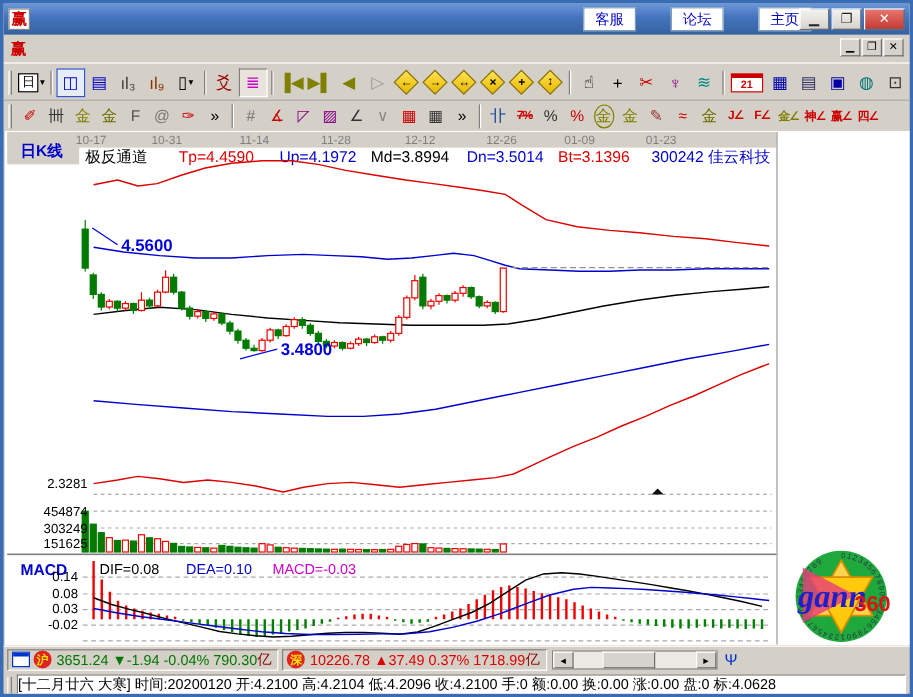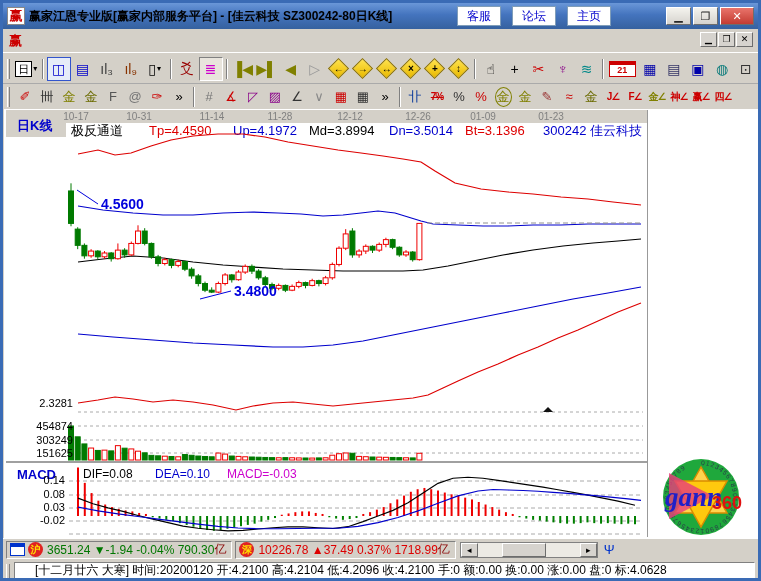--- a/index.html
+++ b/index.html
@@ -2,21 +2,21 @@
 <html><head>
 <meta charset="utf-8">
 <style>
   html,body{margin:0;padding:0;background:#9aa7b8;font-family:"Liberation Sans","DejaVu Sans",sans-serif;}
   *{box-sizing:border-box;}
   .window{position:relative;width:761px;height:581px;background:#D4D0C8;border:3px solid #3A6BB5;outline:1px solid #16366C;overflow:hidden;}
   
   .titlebar{position:absolute;left:0;top:0;right:0;height:26px;background:linear-gradient(180deg,#6A97D8 0%,#4474BE 45%,#35619F 100%);display:flex;align-items:center;padding:0 4px;}
   .app-icon{width:18px;height:18px;background:#fff;border:1px solid #888;color:#CC0000;font-weight:bold;font-size:13px;line-height:16px;text-align:center;margin-right:4px;}
   .title-text{color:#000;font-size:12px;font-weight:bold;white-space:nowrap;}
-  .tb-links{position:absolute;left:454px;top:3px;display:flex;gap:11px;}
+  .tb-links{position:absolute;left:483px;top:3px;display:flex;gap:29px;}
   .tb-link{width:44px;height:20px;background:#fff;border:1px solid #7F9DB9;color:#0000CC;font-size:12px;display:flex;align-items:center;justify-content:center;cursor:pointer;}
   .winctl{position:absolute;right:4px;top:4px;display:flex;gap:2px;}
   .wbtn{width:25px;height:18px;background:linear-gradient(#F4F3EE,#D6D3CE);border:1px solid #fff;border-right-color:#6d6d6d;border-bottom-color:#6d6d6d;font-size:11px;line-height:16px;text-align:center;color:#222;cursor:pointer;}
   .wbtn.close{width:34px;background:linear-gradient(#E9746B,#C33B32);color:#fff;font-weight:bold;}
   
   .menubar{position:absolute;left:0;top:26px;right:0;height:24px;background:#D4D0C8;border-bottom:1px solid #fff;display:flex;align-items:center;padding-left:4px;}
   .menu-ico{color:#CC0000;font-weight:bold;font-size:13px;margin:0 6px 0 2px;}
   .menu-item{font-size:12.5px;color:#000;padding:3px 7px;cursor:pointer;}
   .mdictl{position:absolute;right:5px;top:29px;display:flex;gap:1px;}
   .mbtn{width:17px;height:15px;background:#D6D3CE;border:1px solid #fff;border-right-color:#6d6d6d;border-bottom-color:#6d6d6d;font-size:9px;line-height:13px;text-align:center;cursor:pointer;}
@@ -46,30 +46,29 @@
   .badge{width:15px;height:15px;border-radius:50%;background:#E02222;color:#FFE000;font-size:10px;font-weight:bold;display:flex;align-items:center;justify-content:center;margin-right:4px;}
   .green-t{color:#007700;} .red-t{color:#DD0000;} .unit-t{color:#880000;margin-right:2px;}
   .hscroll{width:138px;height:16px;display:flex;margin-left:4px;border:1px solid #808080;background:#ECEAE4;}
   .sbtn{width:17px;height:14px;background:#D6D3CE;border:1px solid #fff;border-right-color:#6d6d6d;border-bottom-color:#6d6d6d;font-size:9px;line-height:12px;text-align:center;cursor:pointer;}
   .sthumb{width:44px;height:14px;margin-left:24px;background:#D6D3CE;border:1px solid #fff;border-right-color:#6d6d6d;border-bottom-color:#6d6d6d;cursor:grab;}
   .antenna{color:#0033CC;font-size:13px;margin:0 4px 0 6px;}
   .stock-lab{font-size:12px;color:#000;}
   
   .infobar{position:absolute;left:0;top:557px;right:0;height:21px;background:#D4D0C8;display:flex;align-items:center;}
   .igrip{width:4px;height:14px;border-left:1px solid #fff;border-right:1px solid #808080;margin:0 4px 0 3px;}
-  .ifield{flex:1;height:17px;background:#fff;border:1px solid;border-color:#808080 #fff #fff #808080;font-size:12px;color:#000;display:flex;align-items:center;padding:0 20px;margin-right:3px;white-space:nowrap;overflow:hidden;}
+  .ifield{flex:1;height:17px;background:#fff;border:1px solid;border-color:#808080 #fff #fff #808080;font-size:12px;color:#000;display:flex;align-items:center;padding:0 0;margin-right:3px;white-space:nowrap;overflow:hidden;}
 </style>
 </head>
 <body>
 
 <div class="window">
 
   <div class="titlebar">
     <div class="app-icon">赢</div>
-    <div class="title-text">赢家江恩专业版[赢家内部服务平台] - [佳云科技  SZ300242-80日K线]</div>
     <div class="tb-links">
       <div class="tb-link">客服</div>
       <div class="tb-link">论坛</div>
       <div class="tb-link">主页</div>
     </div>
     <div class="winctl">
       <div class="wbtn">▁</div>
       <div class="wbtn">❐</div>
       <div class="wbtn close">✕</div>
     </div>

